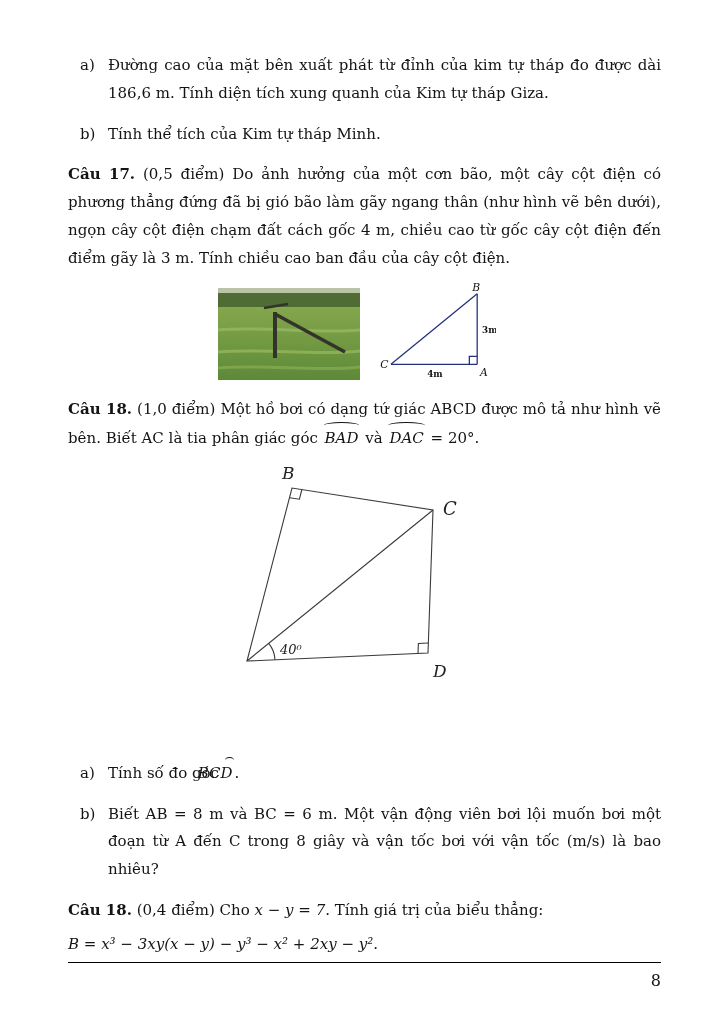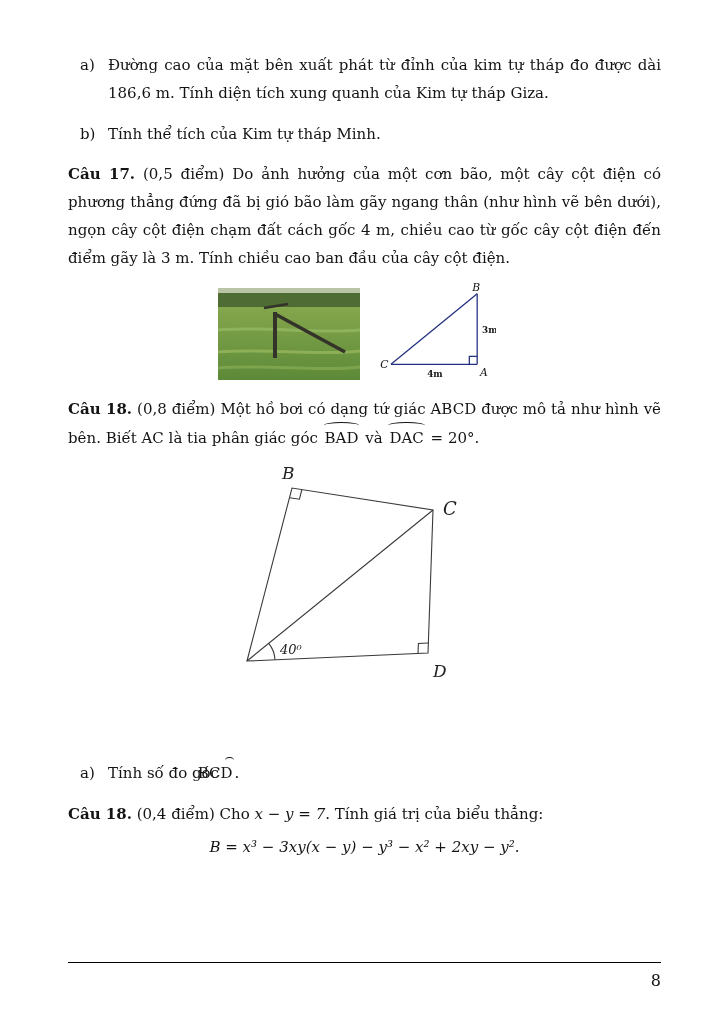--- a/index.html
+++ b/index.html
@@ -18,28 +18,28 @@
   }
   .content { position: absolute; top: 44px; left: 68px; right: 64px; }
   .li {
     padding-left: 28px; text-indent: -28px;
     margin: 8px 0 13px 12px; line-height: 1.85; text-align: justify;
   }
   .lbl { display: inline-block; width: 28px; text-indent: 0; }
   .para { line-height: 1.85; text-align: justify; margin: 2px 0 10px; }
   .bold { font-weight: 700; }
   .mathit { font-style: italic; }
-  .hat { position: relative; display: inline-block; padding: 1px 2px 0; }
+  .hat { font-style: italic; position: relative; display: inline-block; padding: 1px 2px 0; }
   .hat::before {
     content: ""; position: absolute; left: 1px; right: 1px; top: -2px; height: 6px;
     border-top: 1.4px solid #111; border-radius: 50% 50% 0 0;
   }
   .fig17 { display: flex; align-items: flex-end; gap: 18px; margin: 8px 0 16px 150px; }
   .fig18 { margin: 10px 0 70px 162px; }
-  .formula { text-align: center; font-style: italic; margin: 8px 0; }
+  .formula { text-align: left; font-style: italic; margin: 8px 0; }
   .footer {
     position: absolute; left: 68px; right: 64px; top: 962px;
     border-top: 1.5px solid #000; padding-top: 8px;
     text-align: right; font-size: 16px;
   }
   svg text { font-family: "DejaVu Serif", serif; }
 </style>
 </head>
 <body>
 
@@ -93,21 +93,21 @@
           <text x="104" y="96">A</text>
         </g>
         <g font-size="9" font-weight="bold" fill="#111">
           <text x="106" y="52">3m</text>
           <text x="50" y="97">4m</text>
         </g>
       </svg>
     </div>
 
     <p class="para">
-      <span class="bold">Câu 18.</span><span> (0,8 điểm) Một hồ bơi có dạng tứ giác ABCD được mô tả như hình vẽ bên. Biết AC là tia phân giác góc </span><span class="hat">BAD</span><span> và </span><span class="hat">DAC</span><span> = 20°.</span>
+      <span class="bold">Câu 18.</span><span> (1,0 điểm) Một hồ bơi có dạng tứ giác ABCD được mô tả như hình vẽ bên. Biết AC là tia phân giác góc </span><span class="hat">BAD</span><span> và </span><span class="hat">DAC</span><span> = 20°.</span>
     </p>
 
     <div class="fig18">
       <svg width="250" height="222" viewBox="0 0 250 222">
         <g fill="none" stroke="#3a3a3a" stroke-width="1.1">
           <polygon points="17,198 62,25 203,47 198,190"></polygon>
           <line x1="17" y1="198" x2="203" y2="47"></line>
           <polyline points="59.5,34.7 69.4,36.2 71.9,26.5"></polyline>
           <polyline points="198.3,180 188.4,180.5 188,190.4"></polyline>
           <path d="M 38.7 180.4 A 28 28 0 0 1 45 196.8"></path>
@@ -118,20 +118,23 @@
           <text x="203" y="214" font-size="17">D</text>
           <text x="50" y="191" font-size="13">40⁰</text>
         </g>
       </svg>
     </div>
 
     <div class="li">
       <span class="lbl">a)</span><span>Tính số đo góc </span><span class="hat">BCD</span><span>.</span>
     </div>
 
+    <div class="li">
+      <span class="lbl">b)</span><span>Biết AB = 8 m và BC = 6 m. Một vận động viên bơi lội muốn bơi một đoạn từ A đến C trong 8 giây và vận tốc bơi với vận tốc (m/s) là bao nhiêu?</span>
+    </div>
 
     <p class="para">
       <span class="bold">Câu 18.</span><span> (0,4 điểm) Cho </span><span class="mathit">x − y = 7</span><span>. Tính giá trị của biểu thẳng:</span>
     </p>
 
     <div class="formula">B = x³ − 3xy(x − y) − y³ − x² + 2xy − y².</div>
 
   </div>
 
   <div class="footer">

